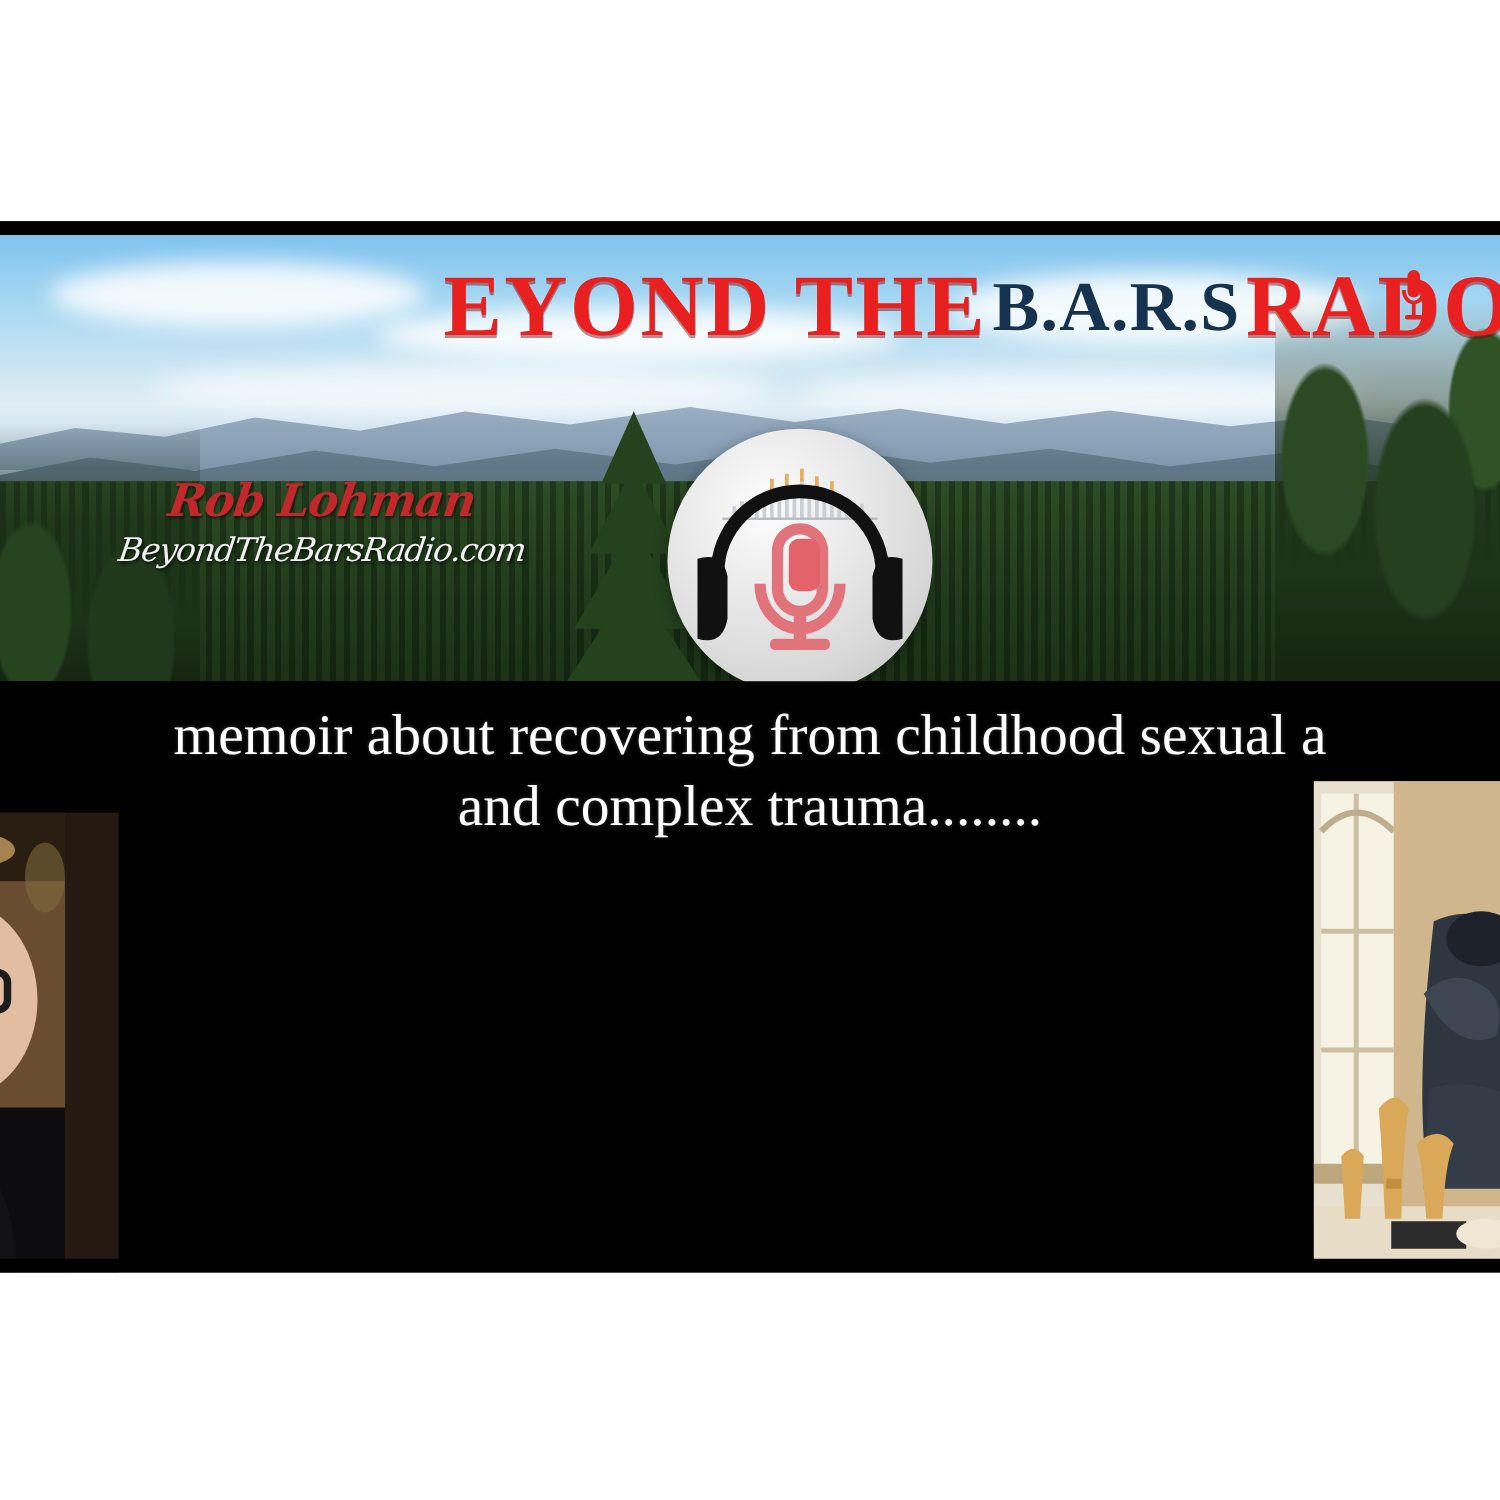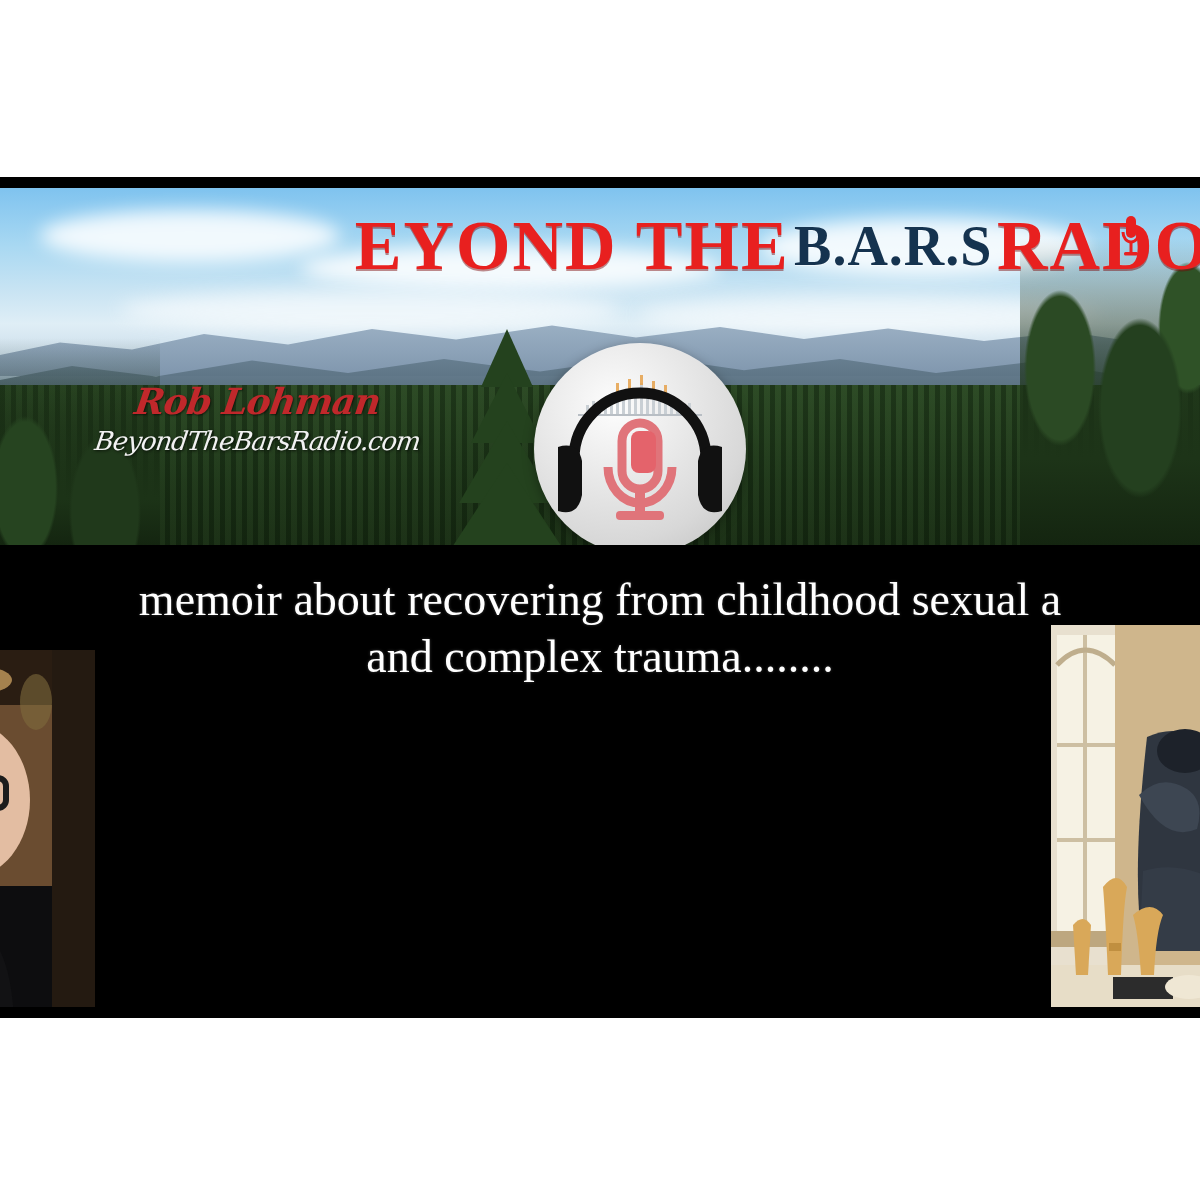--- a/index.html
+++ b/index.html
@@ -133,21 +133,21 @@
     position:absolute;left:534px;top:155px;width:212px;height:212px;
     border-radius:50%;
     background:radial-gradient(circle at 38% 30%,#fdfdfd,#d8d8d8 68%,#bdbdbd 100%);
     box-shadow:0 3px 12px rgba(0,0,0,.35);
     z-index:8;overflow:hidden;
   }
   #badge svg{position:absolute;left:0;top:0;}
 
   
   #lower{
-    position:absolute;left:0;top:380px;width:1200px;height:473px;background:#000;
+    position:absolute;left:0;top:368px;width:1200px;height:473px;background:#000;
   }
   #subtitle{
     position:absolute;left:-110px;top:14px;width:1420px;
     text-align:center;
     font-family:"Liberation Serif","DejaVu Serif",serif;
     font-size:46px;line-height:57px;color:#ffffff;
     text-shadow:0 0 3px rgba(255,255,255,.25);
   }
 
   

